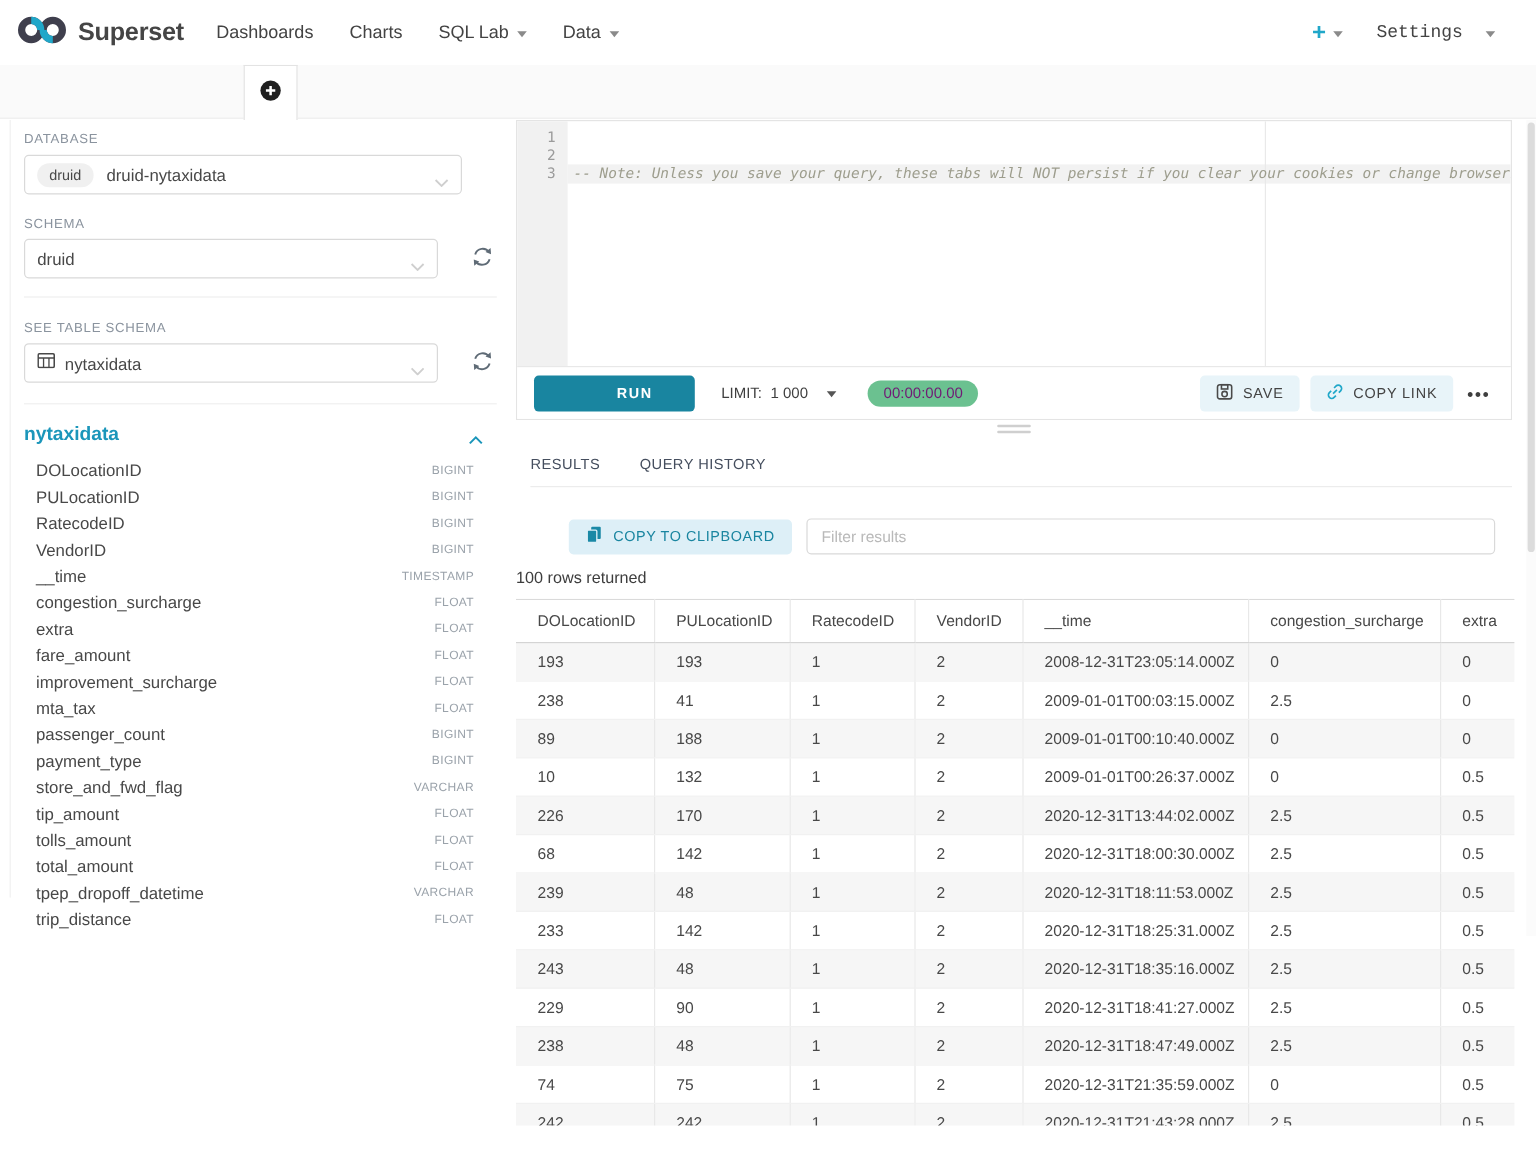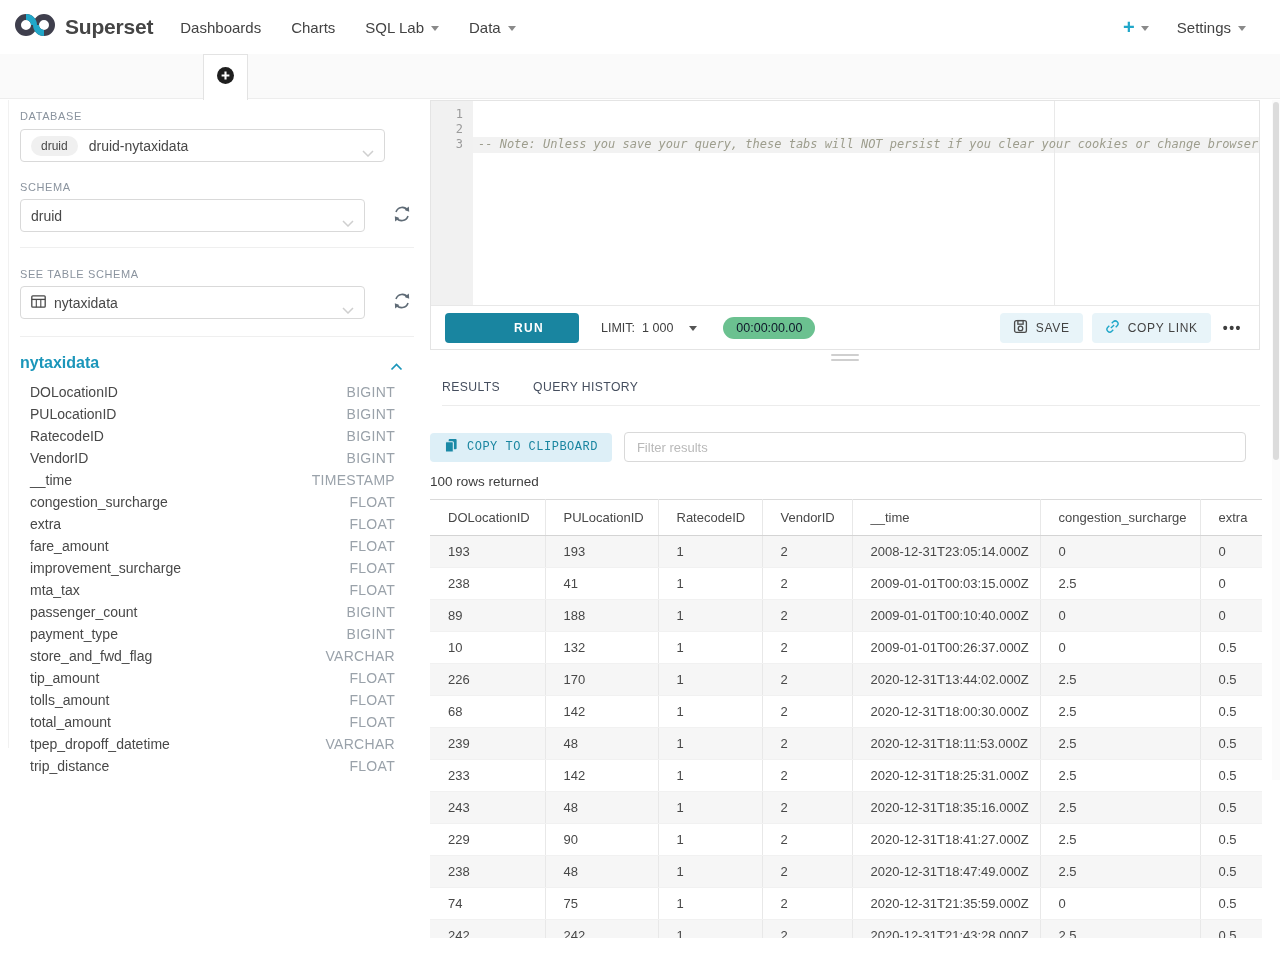--- a/index.html
+++ b/index.html
@@ -14,21 +14,21 @@
   
   .navbar { position:absolute; top:0; left:0; right:0; height:54px; background:#fff; display:flex; align-items:center; z-index:6; }
   .brand { display:flex; align-items:center; gap:9px; margin-left:14px; cursor:pointer; }
   .brand-text { font-size:21px; font-weight:bold; color:#454545; letter-spacing:-0.2px; }
   .nav-menu { display:flex; align-items:flex-end; margin-left:12px; }
   .nav-item { display:flex; align-items:center; gap:7px; padding:0 15px; font-size:15px; color:#434343; cursor:pointer; height:54px; }
   .caret { width:0; height:0; border-left:4px solid transparent; border-right:4px solid transparent; border-top:5px solid #8a8a8a; margin-top:2px; }
   .nav-right { margin-left:auto; display:flex; align-items:center; gap:28px; margin-right:34px; }
   .plus-link { display:flex; align-items:center; gap:6px; cursor:pointer; }
   .plus-glyph { color:#20a7c9; font-size:20px; font-weight:bold; line-height:1; }
-  .settings-link { display:flex; align-items:center; gap:7px; font-size:15px; color:#434343; cursor:pointer; }
+  .settings-link { display:flex; align-items:center; gap:19px; font-size:15px; color:#434343; cursor:pointer;font-family:Liberation Mono, monospace; }
 
   
   .tabbar { position:absolute; top:54px; left:0; right:0; height:45px; background:#fafafa; border-bottom:1px solid #ededed; z-index:5; }
   .sql-tab { position:absolute; left:12px; top:0; width:189px; height:46px; background:#fff; border:1px solid #e3e3e3; border-bottom:none; display:flex; align-items:center; padding:0 11px; gap:8px; cursor:pointer; }
   .tab-label { color:#1e9dbf; font-size:13.5px; white-space:nowrap; }
   .tab-dot { width:11px; height:11px; border-radius:50%; background:#45bc79; margin-left:2px; }
   .tab-close { color:#565656; font-size:13px; font-weight:bold; margin-left:8px; cursor:pointer; }
   .add-tab { position:absolute; left:203px; top:0; width:45px; height:46px; background:#fff; border:1px solid #e3e3e3; border-bottom:none; display:flex; align-items:center; justify-content:center; cursor:pointer; }
 
   
@@ -46,56 +46,56 @@
   .sel-table .sel-value { margin-left:8px; }
   .refresh-btn { position:absolute; left:391px; width:22px; height:22px; background:none; border:none; padding:0; cursor:pointer; }
   .ref-schema { top:104px; } .ref-table { top:191px; }
   .sb-divider { position:absolute; left:20px; width:394px; height:1px; background:#efefef; }
   .div1 { top:147px; } .div2 { top:236px; }
   .table-title { position:absolute; left:20px; top:254px; font-size:16px; font-weight:bold; color:#1b96ba; cursor:pointer; }
   .collapse-btn { position:absolute; left:390px; top:259px; background:none; border:none; padding:0; cursor:pointer; }
   .cols { position:absolute; left:20px; top:281px; width:375px; margin:0; padding:0; list-style:none; }
   .col-row { height:22px; display:flex; align-items:center; justify-content:space-between; padding-left:10px; }
   .col-name { font-size:14px; color:#484848; }
-  .col-type { font-size:14px; color:#9aa2aa; letter-spacing:.3px; }
+  .col-type { font-size:10px; color:#9aa2aa; letter-spacing:.3px; }
 
   
   .editor-panel { position:absolute; left:430px; top:100px; width:830px; height:250px; border:1px solid #e4e4e4; background:#fff; }
   .ace { position:absolute; top:0; left:0; right:0; height:204px; overflow:hidden; font-family:"DejaVu Sans Mono", monospace; font-size:12px; line-height:15px; }
   .gutter { position:absolute; left:0; top:0; width:42px; height:100%; background:#f1f1f1; color:#9b9b9b; text-align:right; padding:6px 10px 0 0; }
   .gutter div { height:15px; }
   .active-line { position:absolute; left:42px; right:0; top:36px; height:16px; background:#f2f2f2; }
   .ruler { position:absolute; left:623px; top:0; height:100%; width:1px; background:#e9e9e9; }
   .code { position:absolute; left:47px; top:6px; right:0; bottom:0; white-space:pre; overflow:hidden; }
   .code .ln { height:15px; }
   .comment { color:#9d9d8d; font-style:italic; }
   .kw { font-weight:bold; color:#1f1f1f; }
   .plain { color:#1f1f1f; }
   .cursor { display:inline-block; width:2px; height:12px; background:#222; vertical-align:-2px; }
 
   .sql-toolbar { position:absolute; left:0; right:0; bottom:0; height:44px; border-top:1px solid #e8e8e8; background:#fff; display:flex; align-items:center; padding:0 14px; }
   .run-btn { width:134px; height:30px; background:#1985a0; color:#fff; border:none; border-radius:4px; font-size:12px; font-weight:bold; letter-spacing:1.3px; cursor:pointer; font-family:inherit;padding-left:40px; }
   .limit { display:flex; align-items:center; margin-left:22px; font-size:12.5px; color:#3f3f3f; gap:7px; cursor:pointer; }
   .limit .caret { border-top-color:#555; margin-left:9px; }
-  .timer { margin-left:26px; background:#6bc190; color:#0f172a; font-size:12.5px; padding:4px 13px; border-radius:13px; }
+  .timer { margin-left:26px; background:#6bc190; color:#701a75; font-size:12.5px; padding:4px 13px; border-radius:13px; }
   .toolbar-right { margin-left:auto; display:flex; align-items:center; gap:9px; }
   .tb-btn { height:30px; display:flex; align-items:center; gap:8px; background:#e8f4f9; border:none; border-radius:4px; padding:0 13px; font-size:12px; color:#434343; letter-spacing:.7px; cursor:pointer; font-family:inherit; }
   .more-btn { background:none; border:none; font-size:14px; font-weight:bold; color:#3f3f3f; letter-spacing:1.5px; cursor:pointer; padding:0 3px; font-family:inherit; }
 
   
   .drag-handle { position:absolute; left:430px; top:354px; width:830px; display:flex; flex-direction:column; align-items:center; gap:3px; cursor:row-resize; }
   .drag-handle span { display:block; width:28px; height:2px; background:#cfcfcf; border-radius:1px; }
 
   
   .south { position:absolute; left:430px; top:368px; width:830px; bottom:0; background:#fff; }
   .res-tabs { position:relative; display:flex; gap:33px; height:38px; align-items:stretch; border-bottom:1px solid #ececec;margin-left:12px; }
   .res-tab { font-size:12.2px; color:#454e5e; letter-spacing:.4px; display:flex; align-items:center; cursor:pointer; border-bottom:3px solid transparent; padding-top:3px; white-space:nowrap; }
   .res-tab.active { border-bottom-color:#484f66; }
   .res-toolbar { position:absolute; left:0; right:14px; top:64px; height:30px; display:flex; align-items:center; }
-  .copy-btn { height:29px; background:#ddeff7; color:#1985a0; border:none; border-radius:4px; display:flex; align-items:center; gap:9px; padding:0 14px; font-size:12px; letter-spacing:.5px; cursor:pointer; font-family:Liberation Mono, monospace; }
+  .copy-btn { height:29px; background:#ddeff7; color:#1985a0; border:none; border-radius:4px; display:flex; align-items:center; gap:9px; padding:0 14px; font-size:12px; letter-spacing:.5px; cursor:pointer; font-family:Liberation Sans, sans-serif;margin-left:44px; }
   .filter-input { flex:1; margin-left:12px; height:30px; border:1px solid #d9d9d9; border-radius:4px; padding:0 12px; font-size:13px; font-family:inherit; color:#484848; }
   .filter-input::placeholder { color:#b9b9b9; }
   .rows-returned { position:absolute; left:0; top:106px; font-size:13.5px; color:#3d3d3d; }
 
   .table-wrap { position:absolute; left:0; top:131px; width:832px; height:439px; overflow:hidden; }
   .result-table { border-collapse:collapse; table-layout:fixed; width:862px; }
   .result-table th, .result-table td {
     padding:0 4px 0 18px; text-align:left; font-weight:normal; font-size:13px; color:#484848;
     border-right:1px solid #e8e8e8; overflow:hidden; white-space:nowrap;
   }

